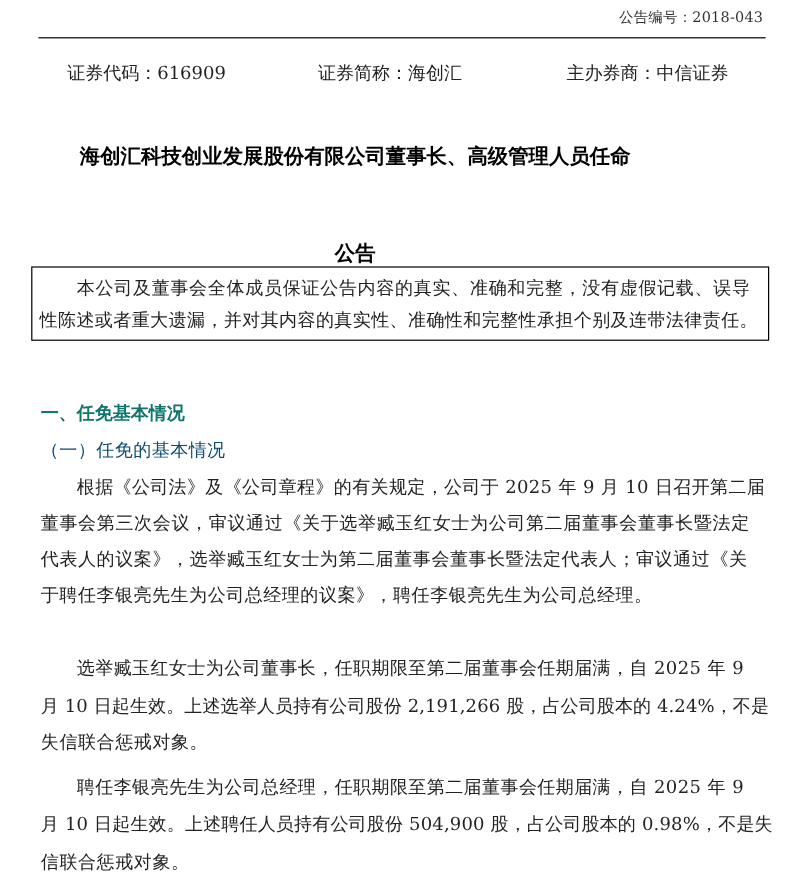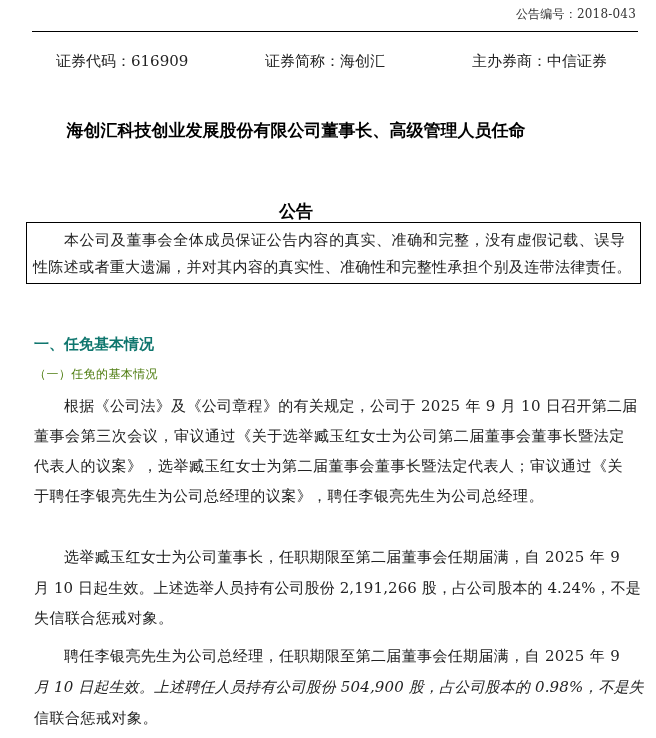--- a/index.html
+++ b/index.html
@@ -88,22 +88,22 @@
       left: 34px;
       font-family: "DejaVu Sans", "Liberation Sans", sans-serif;
       font-weight: bold;
       font-size: 15px;
       color: #0f766e;
     }
     .h2 {
       position: absolute;
       top: 366px;
       left: 34px;
-      font-size: 12px;
-      color: #4d7c0f;
+      font-size: 15px;
+      color: #0c4a6e;
       letter-spacing: 0.4px;
     }
     .para-line {
       position: absolute;
       left: 34px;
       font-size: 15px;
       white-space: nowrap;
       color: #222;
     }
     .indent { left: 64px; }
@@ -139,15 +139,15 @@
 </div>
 
 <div>
   <div class="para-line indent" style="top:548px; letter-spacing:0.35px;">选举臧玉红女士为公司董事长，任职期限至第二届董事会任期届满，自 2025 年 9</div>
   <div class="para-line" style="top:579px; letter-spacing:0.1px;">月 10 日起生效。上述选举人员持有公司股份 2,191,266 股，占公司股本的 4.24%，不是</div>
   <div class="para-line" style="top:609px; letter-spacing:0.5px;">失信联合惩戒对象。</div>
 </div>
 
 <div>
   <div class="para-line indent" style="top:647px; letter-spacing:0.35px;">聘任李银亮先生为公司总经理，任职期限至第二届董事会任期届满，自 2025 年 9</div>
-  <div class="para-line" style="top:678px; letter-spacing:0.15px;font-style:italic;">月 10 日起生效。上述聘任人员持有公司股份 504,900 股，占公司股本的 0.98%，不是失</div>
+  <div class="para-line" style="top:678px; letter-spacing:0.15px;">月 10 日起生效。上述聘任人员持有公司股份 504,900 股，占公司股本的 0.98%，不是失</div>
   <div class="para-line" style="top:709px; letter-spacing:0.5px;">信联合惩戒对象。</div>
 </div>
 
 </body></html>

